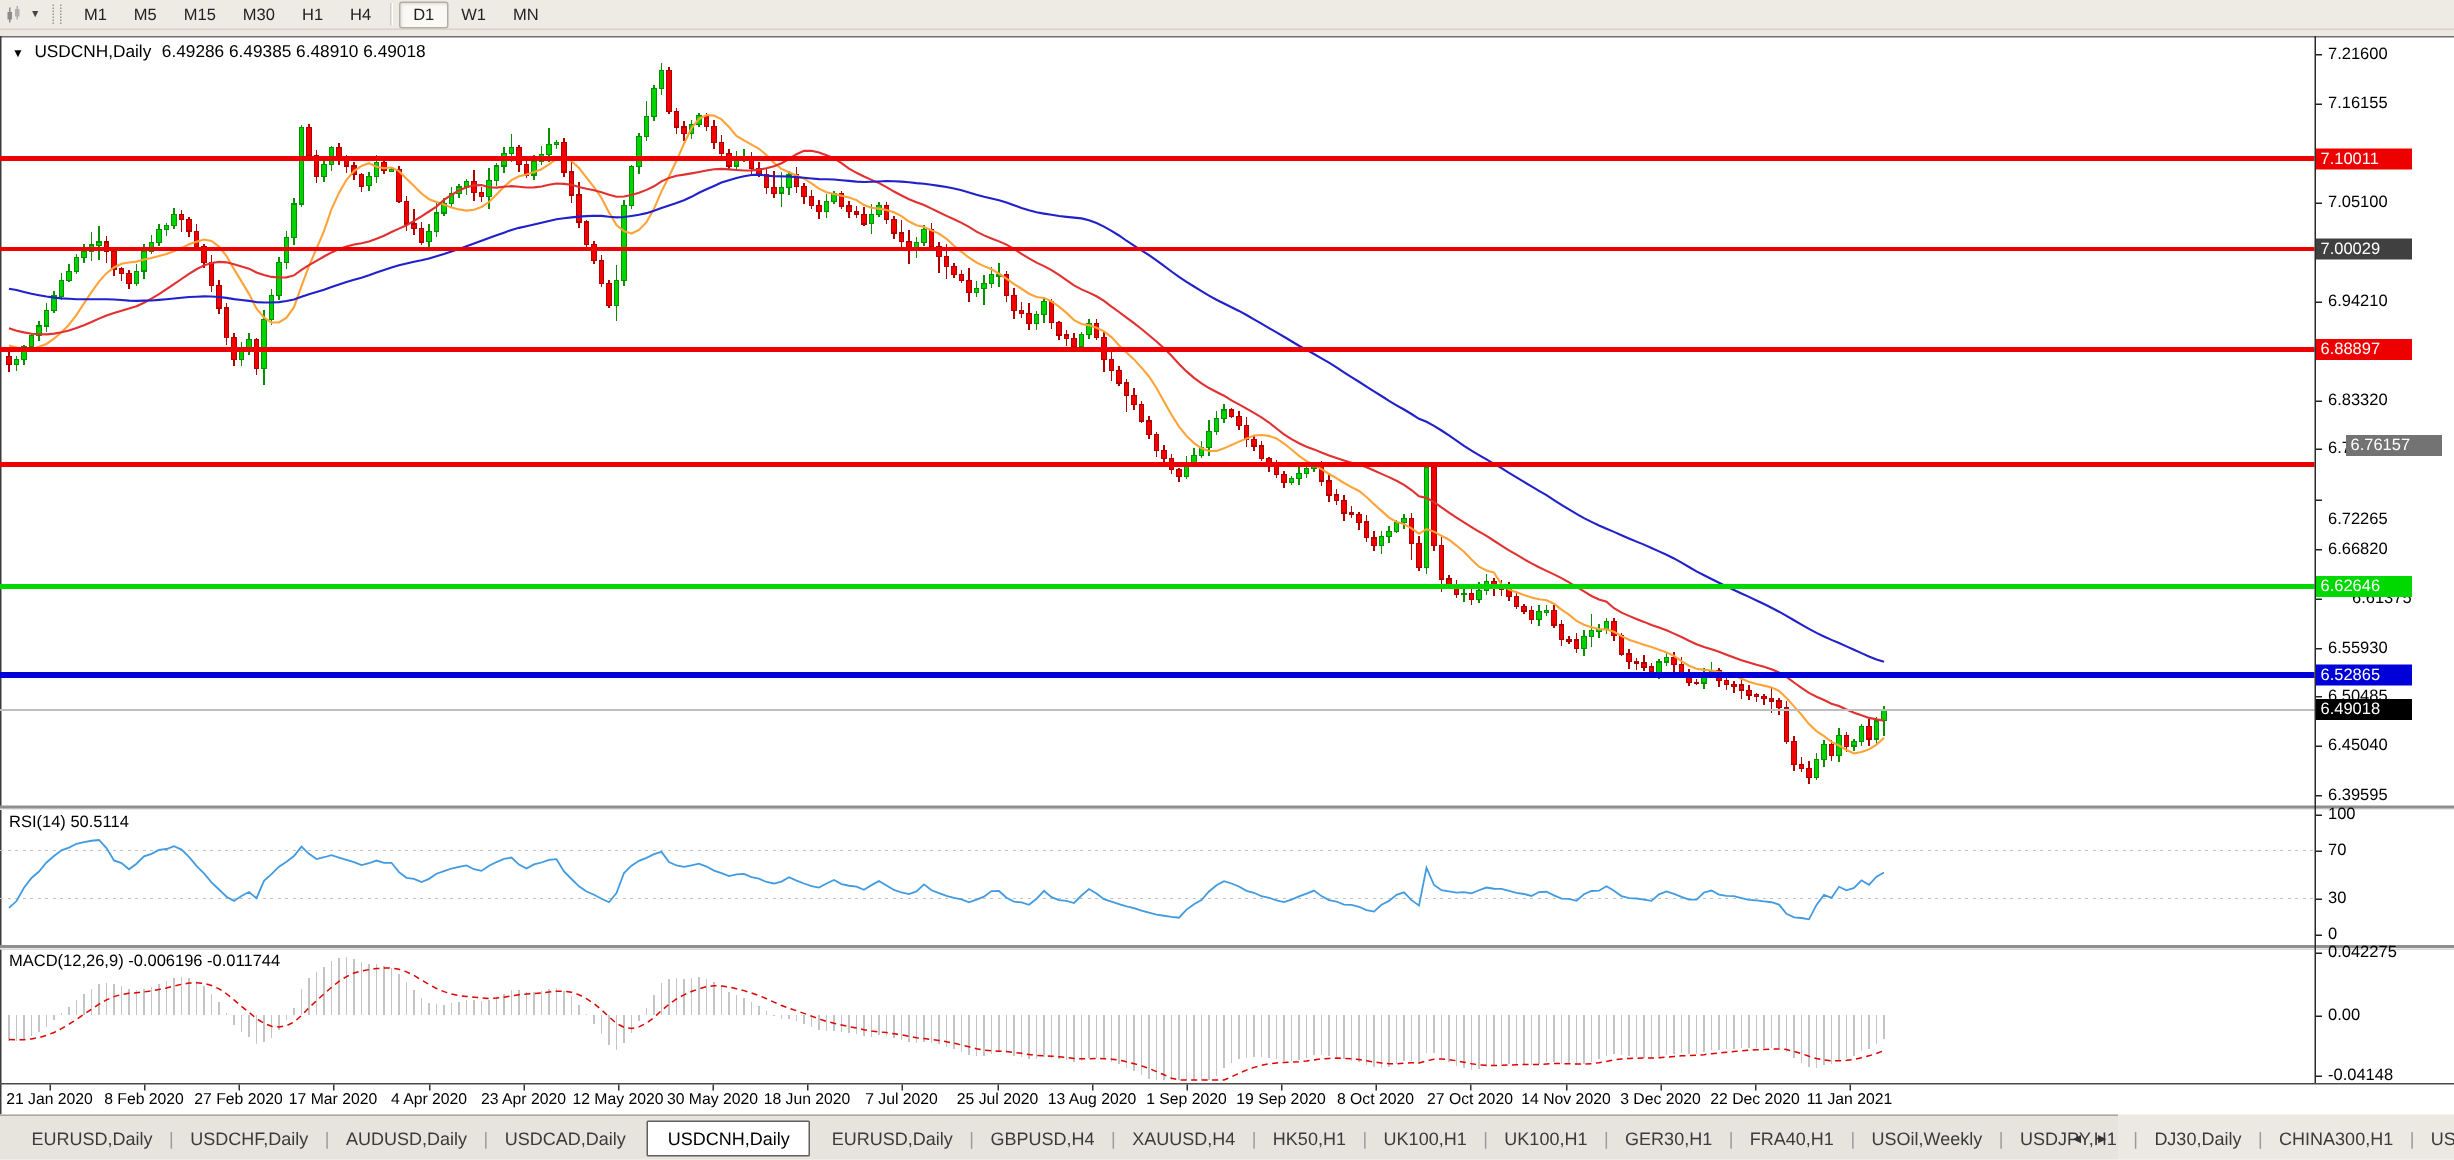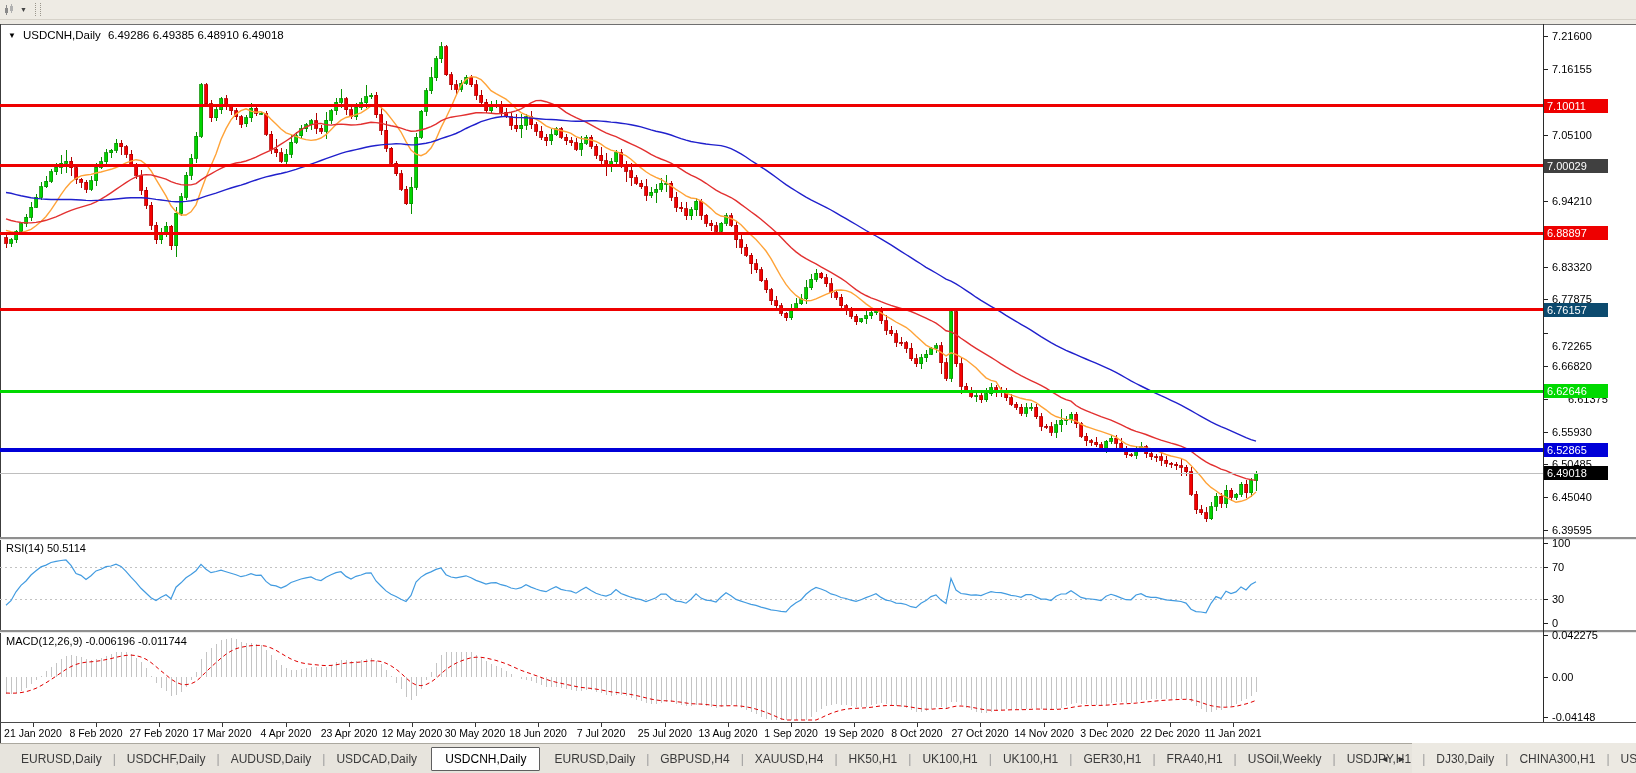--- a/index.html
+++ b/index.html
@@ -64,20 +64,32 @@
     <div class="tb-icon">
       <svg width="14" height="12" viewBox="0 0 14 12">
         <rect x="1" y="4" width="3" height="5" fill="#8a8a8a"></rect>
           <line x1="2.5" y1="1" x2="2.5" y2="11" stroke="#8a8a8a"></line>
         <rect x="6" y="2" width="3" height="5" fill="#b0b0b0"></rect>
           <line x1="7.5" y1="0" x2="7.5" y2="9" stroke="#b0b0b0"></line>
       </svg>
       <span class="tb-caret">▼</span>
     </div>
     <div class="grip"></div>
+    <div id="tf-buttons" style="display:flex;align-items:center;">
+        <span class="tf-btn">M1</span>
+        <span class="tf-btn">M5</span>
+        <span class="tf-btn">M15</span>
+        <span class="tf-btn">M30</span>
+        <span class="tf-btn">H1</span>
+        <span class="tf-btn">H4</span>
+        <div class="tb-sep"></div>
+        <span class="tf-btn active">D1</span>
+        <span class="tf-btn">W1</span>
+        <span class="tf-btn">MN</span>
+      </div>
   </div>
 
   <div class="chart-bg"></div>
   <div class="frame-left"></div>
 
   <svg id="main-svg" class="panel" width="1543" height="513">
       <line x1="6" y1="209.1" x2="6" y2="223.9" stroke="#B00000" stroke-width="1" shape-rendering="crispEdges"></line>
       <rect x="4.5" y="213.7" width="3" height="5.5" fill="#F40000" stroke="#B00000" stroke-width="0.8" shape-rendering="crispEdges"></rect>
       <line x1="11" y1="213.6" x2="11" y2="223.1" stroke="#089000" stroke-width="1" shape-rendering="crispEdges"></line>
       <rect x="9.5" y="215.6" width="3" height="3.6" fill="#00D400" stroke="#089000" stroke-width="0.8" shape-rendering="crispEdges"></rect>
@@ -885,21 +897,21 @@
       <div class="price-tick" style="top: 426px;">6.55930</div>
       <div class="tickmark" style="top: 464px;"></div>
       <div class="price-tick" style="top: 458px;">6.50485</div>
       <div class="tickmark" style="top: 497px;"></div>
       <div class="price-tick" style="top: 491px;">6.45040</div>
       <div class="tickmark" style="top: 530px;"></div>
       <div class="price-tick" style="top: 524px;">6.39595</div>
       <div class="price-badge" style="top: 99px; background: rgb(238, 0, 0);">7.10011</div>
       <div class="price-badge" style="top: 159px; background: #404040;">7.00029</div>
       <div class="price-badge" style="top: 226px; background: rgb(238, 0, 0);">6.88897</div>
-      <div class="price-badge" style="top: 303px; background: #0c4a6e;">6.76157</div>
+      <div class="price-badge" style="top: 290px; background: #737373; margin-left: 20px;">6.76157</div>
       <div class="price-badge" style="top: 384px; background: rgb(0, 217, 0);">6.62646</div>
       <div class="price-badge" style="top: 443px; background: rgb(0, 0, 216);">6.52865</div>
       <div class="price-badge" style="top: 466px; background: rgb(0, 0, 0);">6.49018</div>
       <div class="tickmark" style="top: 543px;"></div>
       <div class="price-tick" style="top: 537px;">100</div>
       <div class="tickmark" style="top: 567px;"></div>
       <div class="price-tick" style="top: 561px;">70</div>
       <div class="tickmark" style="top: 599px;"></div>
       <div class="price-tick" style="top: 593px;">30</div>
       <div class="tickmark" style="top: 623px;"></div>

